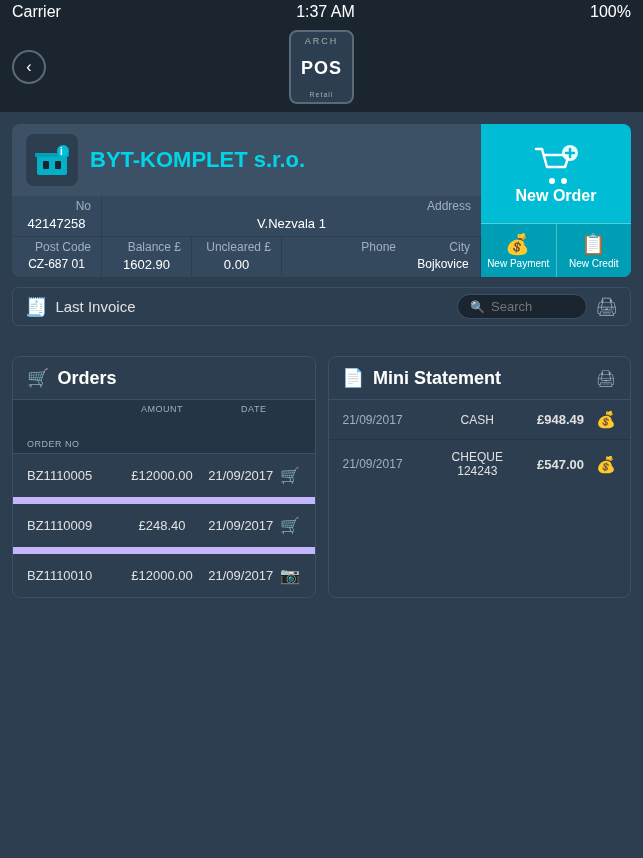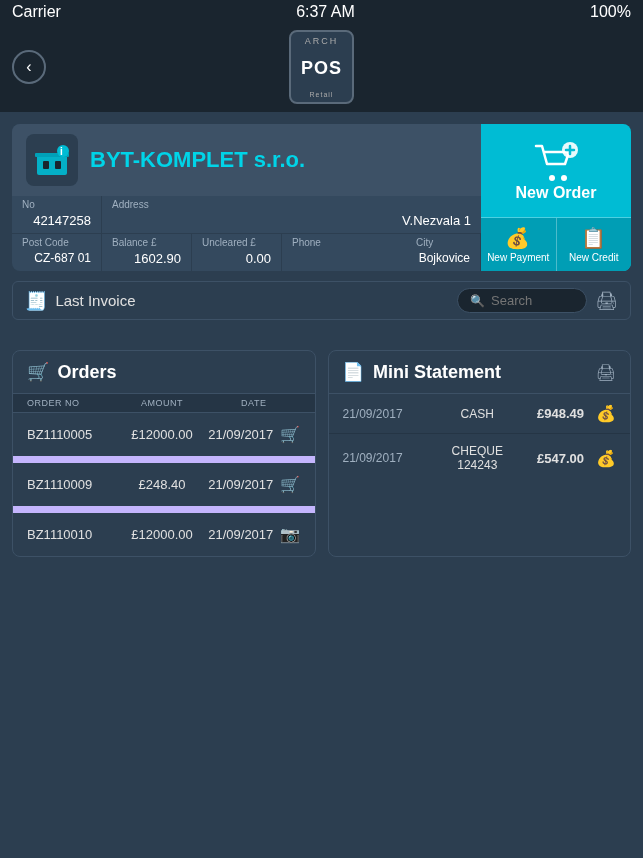--- a/index.html
+++ b/index.html
@@ -237,21 +237,21 @@
       padding: 4px 14px;
       background: #253545;
       border-bottom: 1px solid #3d5166;
     }
     .orders-col-header {
       font-size: 9px;
       color: #a0b0c0;
       text-transform: uppercase;
       letter-spacing: 0.5px;
     }
-    .col-order-no { width: 90px; }
+    .col-order-no { width: 90px; margin-top: 35px; }
     .col-amount { width: 90px; text-align: center; }
     .col-date { flex: 1; text-align: center; }
 
     .order-row {
       display: flex;
       align-items: center;
       padding: 12px 14px;
       border-bottom: 7px solid #c4b5fd;
       cursor: pointer;
     }
@@ -293,39 +293,39 @@
     }
     .cust-row2 {
       display: flex;
       border-top: 1px solid #2c3e50;
     }
     .cell {
       display: flex;
       flex-direction: column;
     }
     .cell-label {
-      font-size: 10px;
+      font-size: 12px;
       color: #a0b0c0;
       padding: 3px 10px 1px;
-      text-align: left;
+      text-align: right;
     }
     .cell-value {
       font-size: 13px;
       color: #fff;
       padding: 2px 10px 5px;
-      text-align: right;
+      text-align: center;
     }
     .border-right { border-right: 1px solid #2c3e50; }
   </style>
 </head>
 <body>
 
 <div class="status-bar">
   <span>Carrier</span>
-  <span>6:37 AM</span>
+  <span>1:37 AM</span>
   <span>100%</span>
 </div>
 
 <div class="header">
   <div class="back-btn">‹</div>
   <div class="logo-container">
     <div class="logo-box">
       <span class="logo-arch">ARCH</span>
       <span class="logo-pos">POS</span>
       <span class="logo-tagline">Retail</span>

